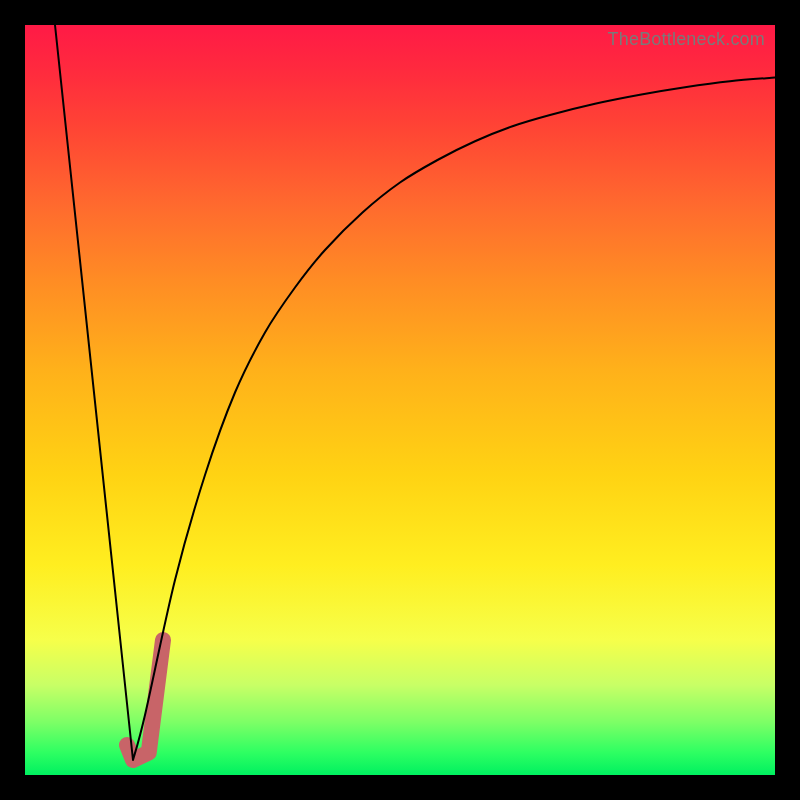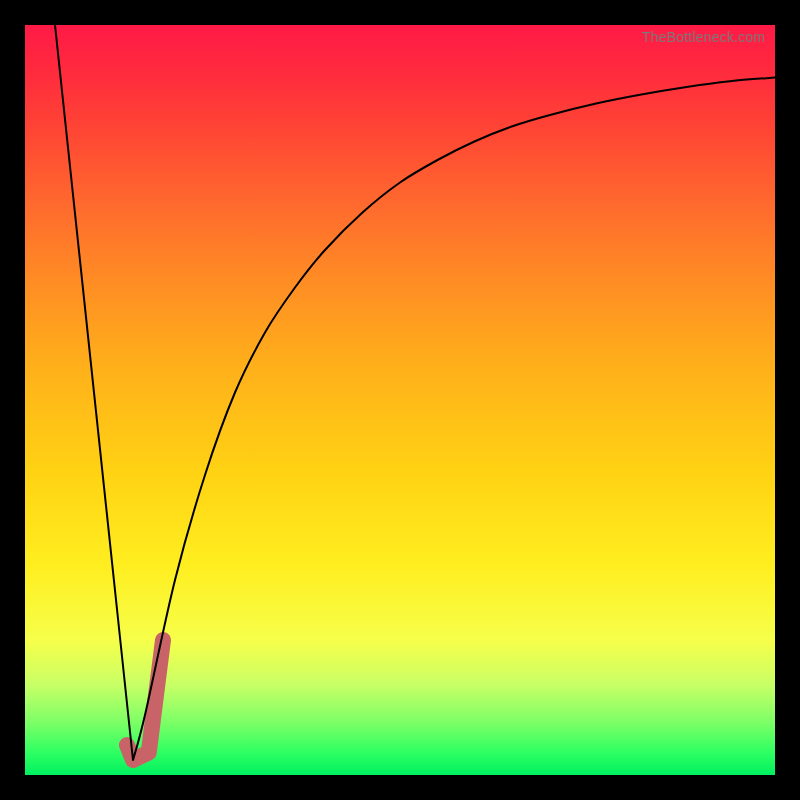--- a/index.html
+++ b/index.html
@@ -39,21 +39,21 @@
       #7cff66 93%,
       #2eff62 97%,
       #00f060 100%
     );
   }
   .watermark {
     position: absolute;
     top: 4px;
     right: 10px;
     color: #7a7a7a;
-    font-size: 14px;
+    font-size: 18px;
     font-weight: 500;
     letter-spacing: 0.2px;
     user-select: none;
   }
   svg.curve-layer {
     position: absolute;
     left: 0;
     top: 0;
     width: 750px;
     height: 750px;

